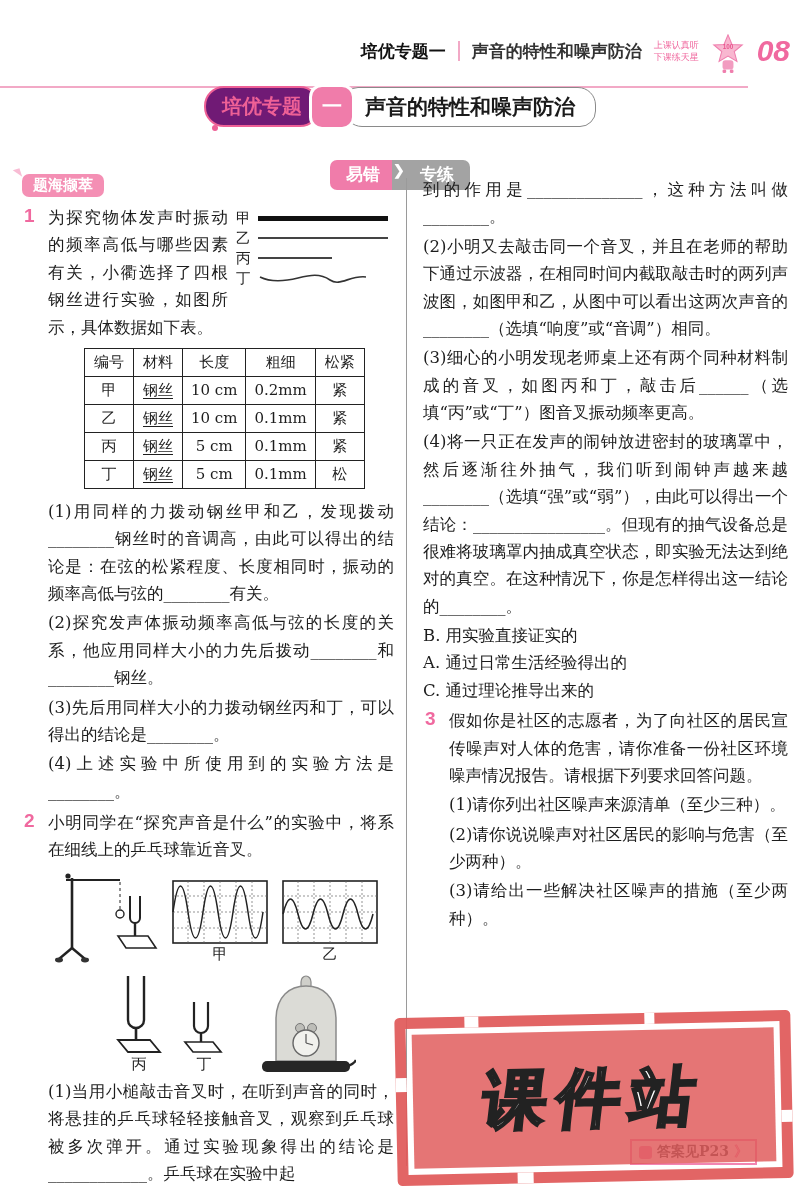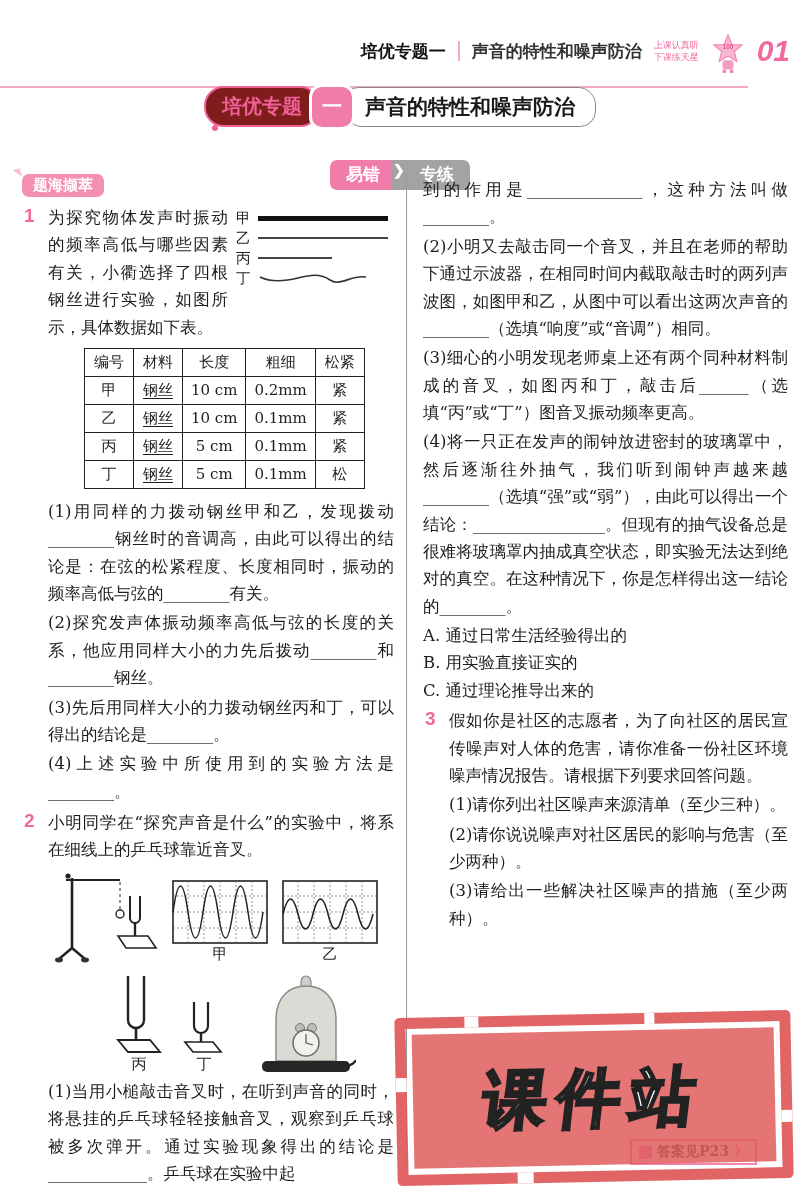--- a/index.html
+++ b/index.html
@@ -13,21 +13,21 @@
   .hdr-vbar { width:2px; height:20px; background:#f2a9c6; }
   .hdr-title { font-family:"Liberation Sans", sans-serif; font-weight:600; font-size:17px; color:#333; }
   .hdr-slogan { font-family:"Liberation Sans", sans-serif; font-size:9px; color:#f0699f; line-height:1.35; }
   .mascot { width:34px; height:40px; margin-top:6px; }
   .hdr-page-num { font-family:"Liberation Sans", sans-serif; font-weight:bold; font-style:italic; font-size:30px; color:#f0699f; }
   .hdr-rule { position:absolute; top:58px; left:0; width:748px; height:2px; background:#f2a9c6; }
 
   
   .topic-badge { position:absolute; top:86px; left:0; width:800px; display:flex; justify-content:center; align-items:center; }
   .tb-left { position:relative; border:2px solid #ee6096; border-radius:20px; padding:5px 16px; color:#ee6096;
-             font-family:"Liberation Sans", sans-serif; font-weight:bold; font-size:20px; background:#7f1d1d; }
+             font-family:"Liberation Sans", sans-serif; font-weight:bold; font-size:20px; background:#701a75; }
   .tb-left::after { content:""; position:absolute; left:6px; bottom:-6px; width:6px; height:6px; border-radius:50%; background:#ee6096; }
   .tb-num { position:relative; z-index:2; background:#f07caa; color:#fff; border-radius:10px; width:40px; height:40px;
             display:flex; align-items:center; justify-content:center; font-family:"Liberation Sans", sans-serif;
             font-weight:bold; font-size:20px; margin:0 -8px; box-shadow:0 0 0 3px #fff; }
   .tb-right { border:1.5px solid #8a8a8a; border-radius:14px 18px 16px 18px; padding:5px 20px; background:#fff;
               font-family:"Liberation Sans", sans-serif; font-weight:bold; font-size:21px; color:#1a1a1a; }
 
   
   .practice-badge { position:absolute; top:160px; left:0; width:800px; display:flex; justify-content:center; }
   .pb-wrap { position:relative; display:flex; font-family:"Liberation Sans", sans-serif; font-weight:bold; font-size:17px; color:#fff; }
@@ -109,21 +109,21 @@
         <span>上课认真听</span><br>
         <span>下课练天星</span>
       </span>
       <svg class="mascot" viewBox="0 0 36 44">
         <path d="M18 1 L22.4 11.5 L33.6 12.1 L24.9 19.3 L27.8 30.2 L18 24.3 L8.2 30.2 L11.1 19.3 L2.4 12.1 L13.6 11.5 Z" fill="#f8b7d0" stroke="#ef7fae" stroke-width="1.2"></path>
         <text x="18" y="17" text-anchor="middle" font-size="7" font-family="Liberation Sans, sans-serif" font-weight="bold" fill="#e9548e">100</text>
         <rect x="12" y="29" width="12" height="10" rx="3" fill="#f29cc0"></rect>
         <rect x="12" y="39" width="4" height="4" rx="1.5" fill="#ef7fae"></rect>
         <rect x="20" y="39" width="4" height="4" rx="1.5" fill="#ef7fae"></rect>
       </svg>
-      <span class="hdr-page-num">01</span>
+      <span class="hdr-page-num">08</span>
     </div>
     <div class="hdr-rule"></div>
   </div>
 
   <div class="topic-badge">
     <span class="tb-left">培优专题</span>
     <span class="tb-num">一</span>
     <span class="tb-right">声音的特性和噪声防治</span>
   </div>
 
@@ -309,22 +309,22 @@
     </div>
   </div>
 
   <div class="col-right">
     <div class="body-text para">到的作用是______________，这种方法叫做________。</div>
     <div class="body-text para">(2)小明又去敲击同一个音叉，并且在老师的帮助下通过示波器，在相同时间内截取敲击时的两列声波图，如图甲和乙，从图中可以看出这两次声音的________（选填“响度”或“音调”）相同。</div>
     <div class="body-text para">(3)细心的小明发现老师桌上还有两个同种材料制成的音叉，如图丙和丁，敲击后______（选填“丙”或“丁”）图音叉振动频率更高。</div>
     <div class="body-text para">(4)将一只正在发声的闹钟放进密封的玻璃罩中，然后逐渐往外抽气，我们听到闹钟声越来越________（选填“强”或“弱”），由此可以得出一个结论：________________。但现有的抽气设备总是很难将玻璃罩内抽成真空状态，即实验无法达到绝对的真空。在这种情况下，你是怎样得出这一结论的________。</div>
 
     <div class="options">
+      <div class="option-item">B. 用实验直接证实的</div>
       <div class="option-item">A. 通过日常生活经验得出的</div>
-      <div class="option-item">B. 用实验直接证实的</div>
       <div class="option-item">C. 通过理论推导出来的</div>
     </div>
 
     <div class="question q3">
       <span class="qnum">3</span>
       <div class="body-text para">假如你是社区的志愿者，为了向社区的居民宣传噪声对人体的危害，请你准备一份社区环境噪声情况报告。请根据下列要求回答问题。</div>
       <div class="body-text para">(1)请你列出社区噪声来源清单（至少三种）。</div>
       <div class="body-text para">(2)请你说说噪声对社区居民的影响与危害（至少两种）。</div>
       <div class="body-text para">(3)请给出一些解决社区噪声的措施（至少两种）。</div>
     </div>

